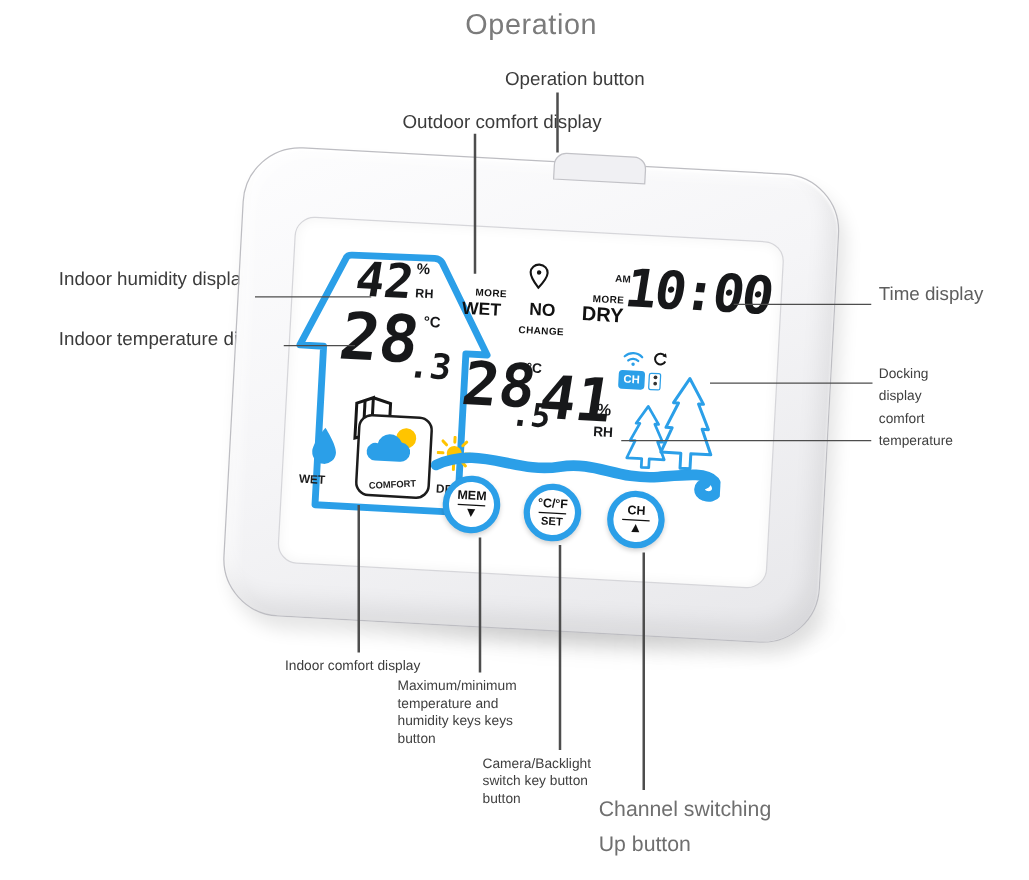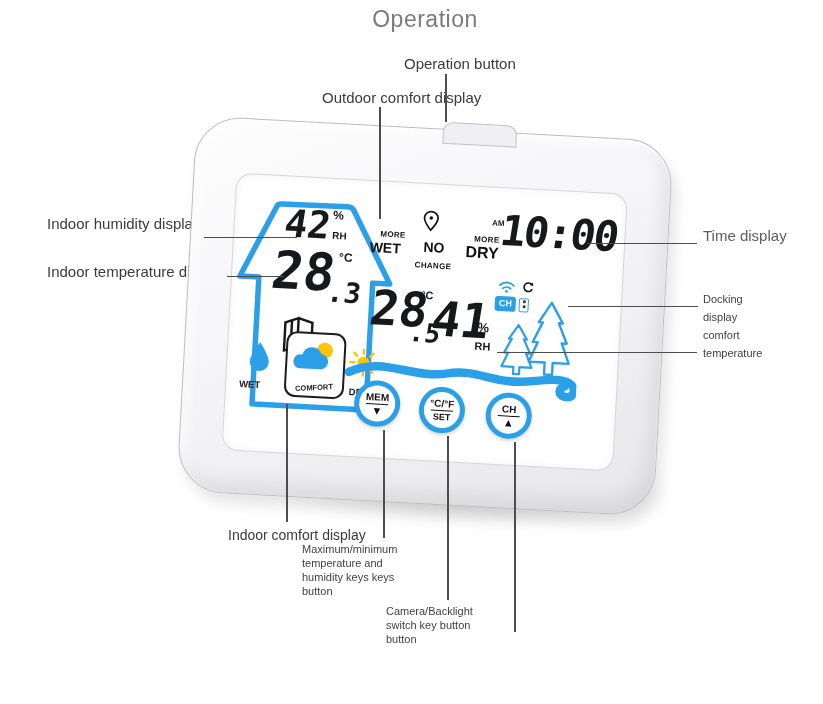--- a/index.html
+++ b/index.html
@@ -209,29 +209,31 @@
 <div class="lbl" style="left:47px;top:263px;">Indoor temperature display</div>
 <div class="lbl" style="left:703px;top:227px;color:#5e5e5e;">Time display</div>
 
 <div class="lbl-sm" style="left:703px;top:290px;line-height:18px;">
   <div>Docking</div>
   <div>display</div>
   <div>comfort</div>
   <div>temperature</div>
 </div>
 
-<div class="lbl" style="left:228px;top:527px;font-size:14px;">Indoor comfort display</div>
-
-<div class="lbl-sm" style="left:302px;top:542px;">
+<div class="lbl" style="left:228px;top:527px;font-size:11px;">Indoor comfort display</div>
+
+<div class="lbl-sm" style="left:318px;top:542px;">
   <div>Maximum/minimum</div>
   <div>temperature and</div>
   <div>humidity keys keys</div>
   <div>button</div>
 </div>
 
 <div class="lbl-sm" style="left:386px;top:604px;">
   <div>Camera/Backlight</div>
   <div>switch key button</div>
   <div>button</div>
 </div>
 
 <div class="lbl-gray" style="left:479px;top:634px;">
+  <div>Channel switching</div>
+  <div>Up button</div>
 </div>
 
 </body></html>

